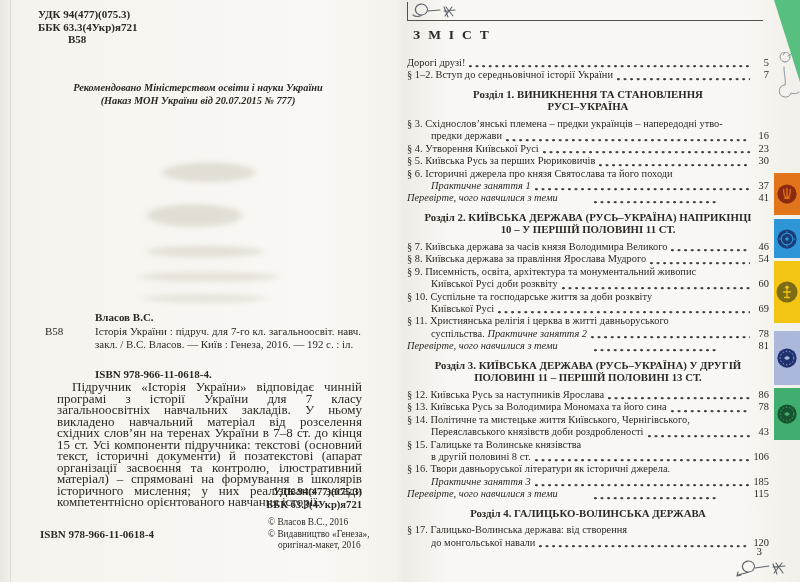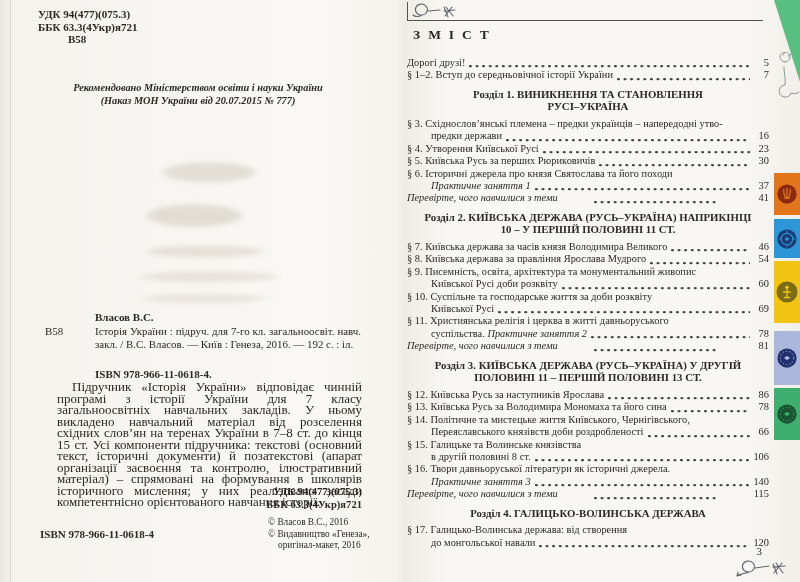--- a/index.html
+++ b/index.html
@@ -205,37 +205,37 @@
           <span class="txt">§ 13. Київська Русь за Володимира Мономаха та його сина</span>
           <span class="leader"></span>
           <span class="pg">78</span>
         </div>
         <div class="toc-row">
           <span class="txt">§ 14. Політичне та мистецьке життя Київського, Чернігівського,</span>
         </div>
         <div class="toc-row cont">
           <span class="txt">Переяславського князівств доби роздробленості</span>
           <span class="leader"></span>
-          <span class="pg">66</span>
+          <span class="pg">43</span>
         </div>
         <div class="toc-row">
           <span class="txt">§ 15. Галицьке та Волинське князівства</span>
         </div>
         <div class="toc-row cont">
           <span class="txt">в другій половині 8 ст.</span>
           <span class="leader"></span>
           <span class="pg">106</span>
         </div>
         <div class="toc-row">
           <span class="txt">§ 16. Твори давньоруської літератури як історичні джерела.</span>
         </div>
         <div class="toc-row cont">
           <span class="txt it">Практичне заняття 3</span>
           <span class="leader"></span>
-          <span class="pg">140</span>
+          <span class="pg">185</span>
         </div>
         <div class="toc-row gap">
           <span class="txt it">Перевірте, чого навчилися з теми</span>
           <span class="leader"></span>
           <span class="pg">115</span>
         </div>
         <div class="toc-h">
           <div><span class="pre">Розділ 4. </span>ГАЛИЦЬКО-ВОЛИНСЬКА ДЕРЖАВА</div>
         </div>
         <div class="toc-row">

